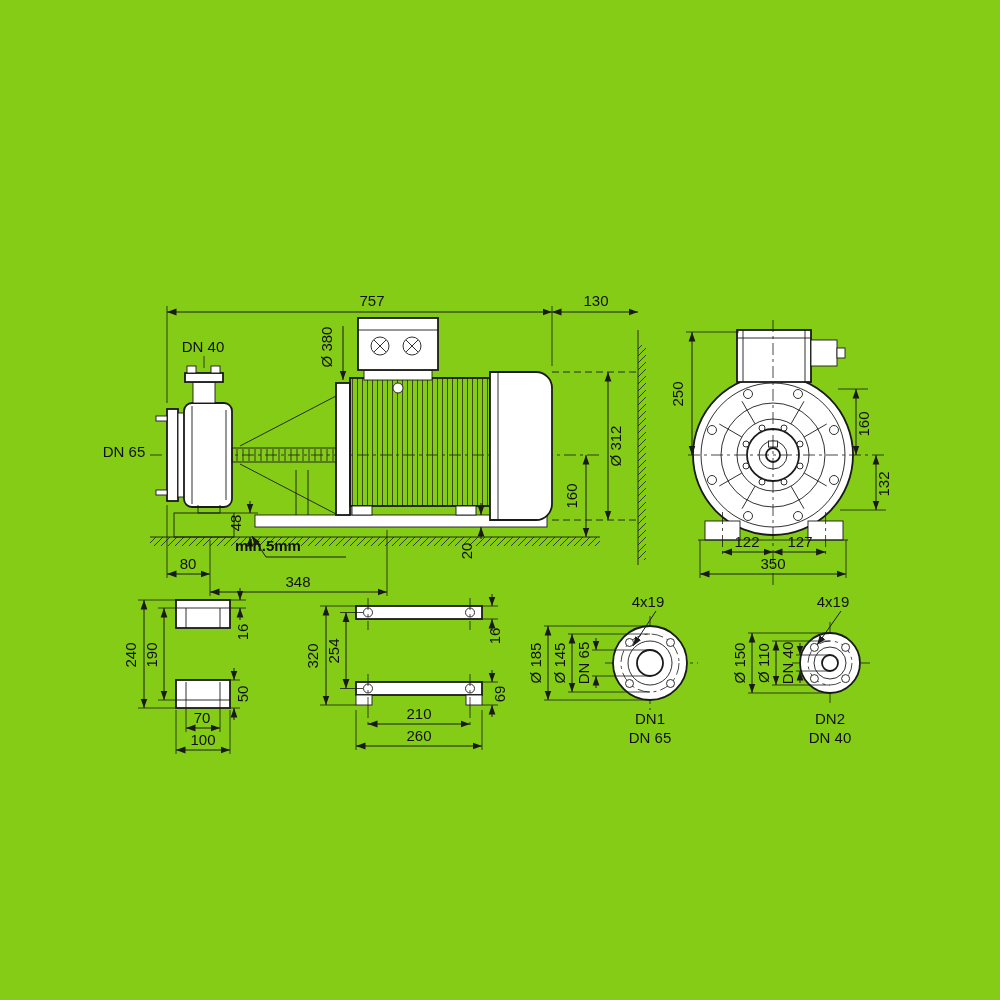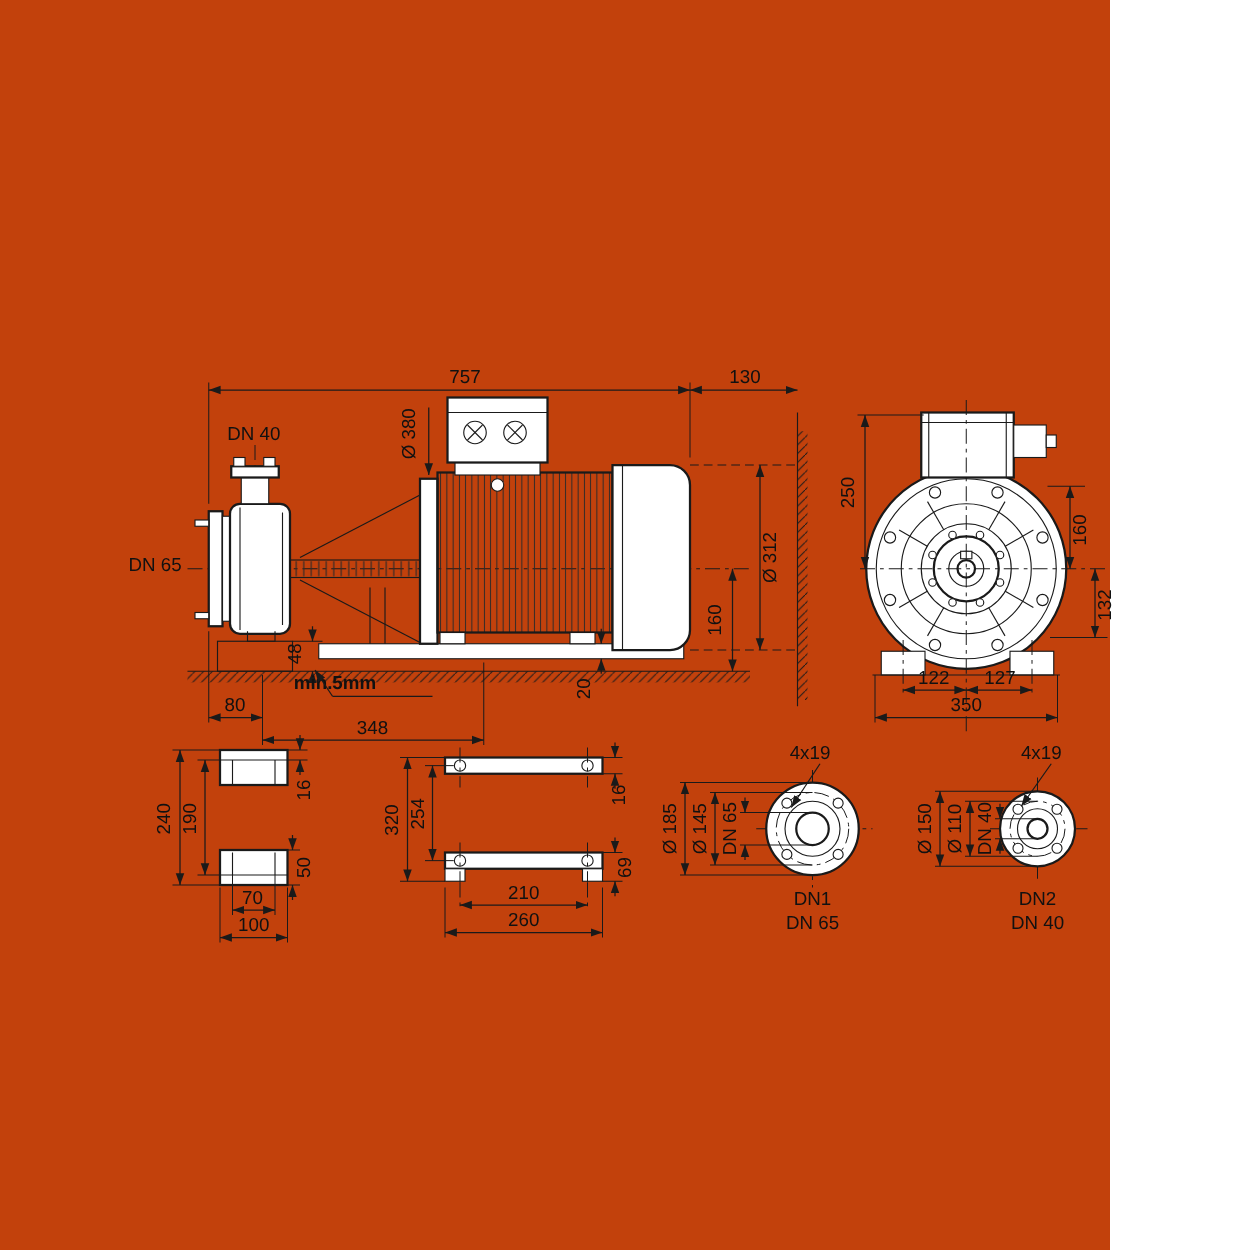--- a/index.html
+++ b/index.html
@@ -1,16 +1,16 @@
 <!DOCTYPE html>
 <html><head>
 <meta charset="utf-8">
 <style>
   html,body{margin:0;padding:0;background:#fff;}
-  .canvas{width:888px;height:1000px;background:#c2410c;position:relative;}
+  .canvas{width:1000px;height:1000px;background:#84cc16;position:relative;}
   svg{display:block;}
   svg text{font-family:"Liberation Sans","DejaVu Sans",sans-serif;font-size:15px;fill:#111;text-anchor:middle;}
   svg text.note{font-weight:bold;}
   .s-thick{stroke:#1a1a1a;stroke-width:1.8;fill:none;}
   .s-thin{stroke:#1a1a1a;stroke-width:0.9;fill:none;}
   .wfill{fill:#fff;}
   .cl{stroke:#1a1a1a;stroke-width:0.8;fill:none;stroke-dasharray:12 4 3 4;}
   .dash{stroke:#1a1a1a;stroke-width:0.9;fill:none;stroke-dasharray:7 4;}
   .dim{stroke:#1a1a1a;stroke-width:1;fill:none;}
   .wit{stroke:#1a1a1a;stroke-width:0.8;fill:none;}

